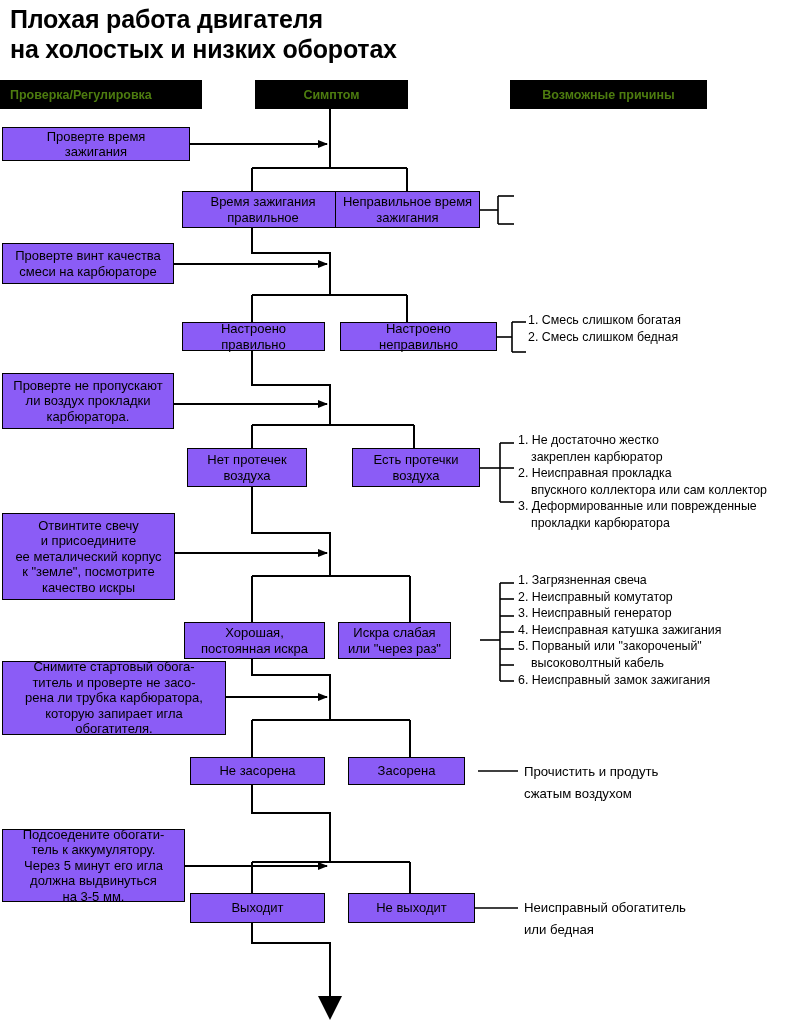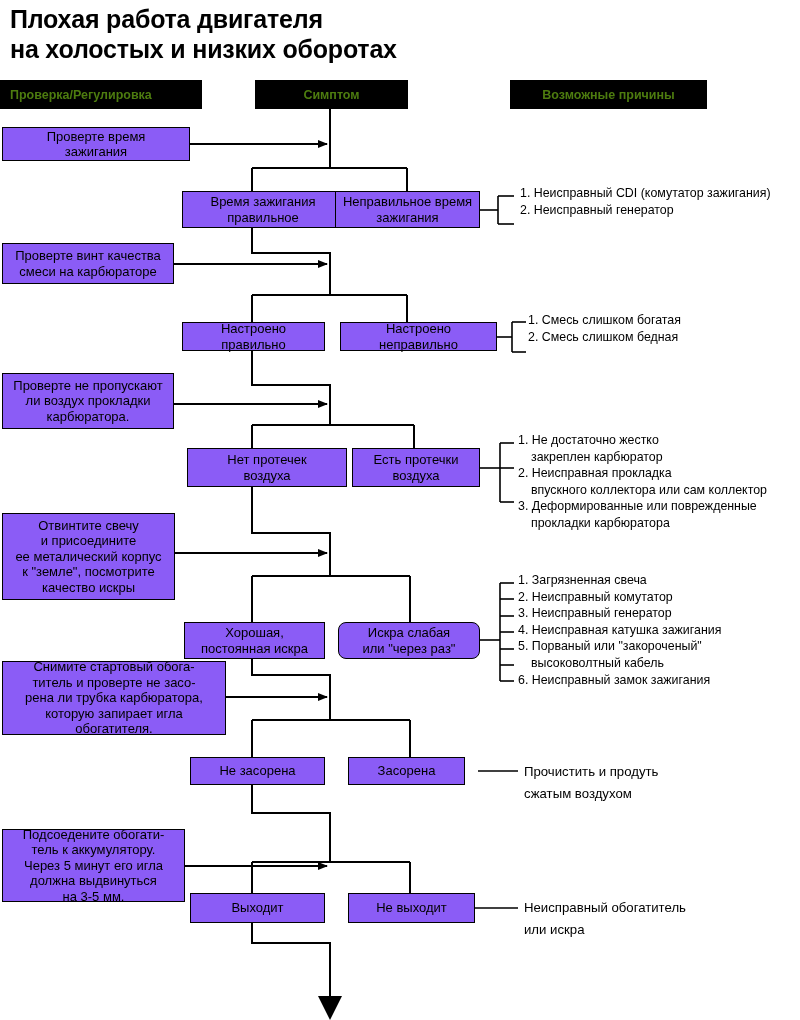--- a/index.html
+++ b/index.html
@@ -43,24 +43,24 @@
   #b-check-gasket   {left:2px;  top:373px; width:172px; height:56px;}
   #b-check-spark    {left:2px;  top:513px; width:173px; height:87px;}
   #b-check-choke    {left:2px;  top:661px; width:224px; height:74px;}
   #b-check-battery  {left:2px;  top:829px; width:183px; height:73px;}
 
   
   #b-timing-ok      {left:182px;top:191px; width:162px; height:37px;}
   #b-timing-bad     {left:335px;top:191px; width:145px; height:37px;}
   #b-mix-ok         {left:182px;top:322px; width:143px; height:29px;}
   #b-mix-bad        {left:340px;top:322px; width:157px; height:29px;}
-  #b-leak-no        {left:187px;top:448px; width:160px; height:39px;}
+  #b-leak-no        {left:187px;top:448px; width:120px; height:39px;}
   #b-leak-yes       {left:352px;top:448px; width:128px; height:39px;}
   #b-spark-good     {left:184px;top:622px; width:141px; height:37px;}
-  #b-spark-weak     {left:338px;top:622px; width:142px; height:37px;border-radius:8px;}
+  #b-spark-weak     {left:338px;top:622px; width:113px; height:37px;}
   #b-tube-clean     {left:190px;top:757px; width:135px; height:28px;}
   #b-tube-clogged   {left:348px;top:757px; width:117px; height:28px;}
   #b-needle-out     {left:190px;top:893px; width:135px; height:30px;}
   #b-needle-notout  {left:348px;top:893px; width:127px; height:30px;}
 
   
   .causes{
     position:absolute;font-size:12.4px;line-height:16.6px;
   }
   .causes .ci{white-space:nowrap;}
@@ -223,24 +223,20 @@
   <div class="box" id="b-tube-clogged">
       <span>Засорена</span>
     </div>
   <div class="box" id="b-needle-out">
       <span>Выходит</span>
     </div>
   <div class="box" id="b-needle-notout">
       <span>Не выходит</span>
     </div>
 
-  <div class="causes" id="c-timing">
-      <div class="ci">1. Неисправный CDI (комутатор зажигания)</div>
-      <div class="ci">2. Неисправный генератор</div>
-    </div>
   <div class="causes" id="c-mix">
       <div class="ci">1. Смесь слишком богатая</div>
       <div class="ci">2. Смесь слишком бедная</div>
     </div>
   <div class="causes" id="c-leak">
       <div class="ci">1. Не достаточно жестко</div>
       <div class="ci cont">закреплен карбюратор</div>
       <div class="ci">2. Неисправная прокладка</div>
       <div class="ci cont">впускного коллектора или сам коллектор</div>
       <div class="ci">3. Деформированные или поврежденные</div>
@@ -254,16 +250,16 @@
       <div class="ci">5. Порваный или "закороченый"</div>
       <div class="ci cont">высоковолтный кабель</div>
       <div class="ci">6. Неисправный замок зажигания</div>
     </div>
   <div class="causes" id="c-tube">
       <div class="ci">Прочистить и продуть</div>
       <div class="ci">сжатым воздухом</div>
     </div>
   <div class="causes" id="c-needle">
       <div class="ci">Неисправный обогатитель</div>
-      <div class="ci">или искра</div>
+      <div class="ci">или бедная</div>
     </div>
 
 </div>
 
 </body></html>

